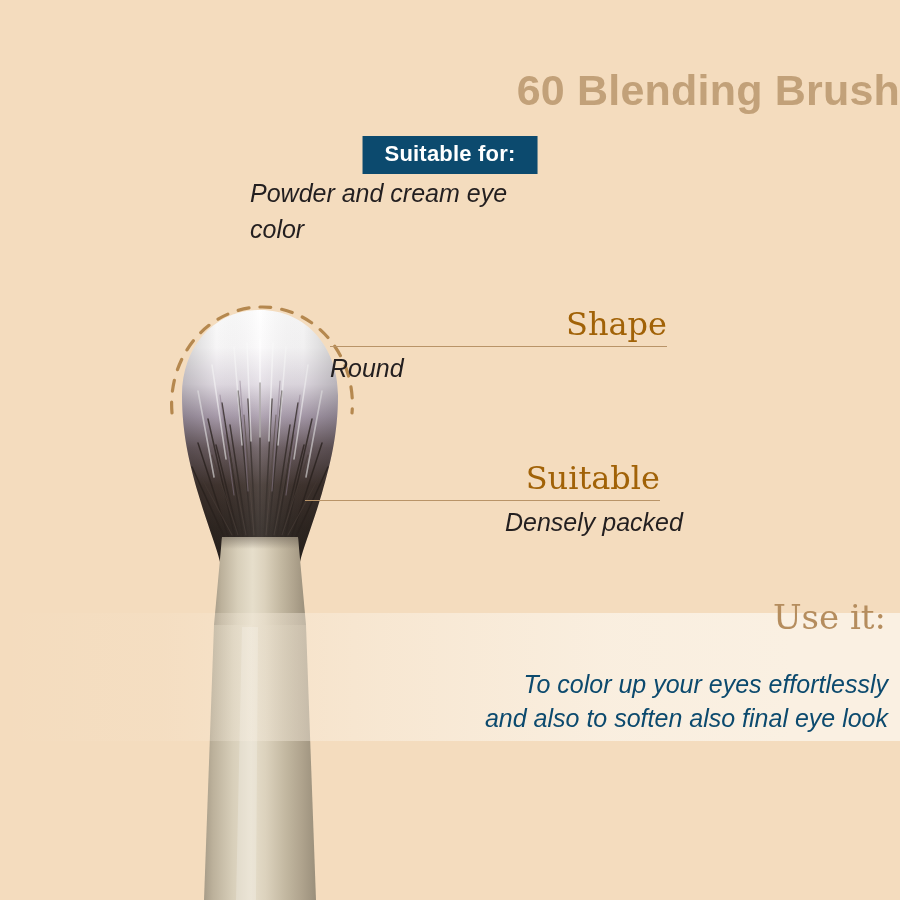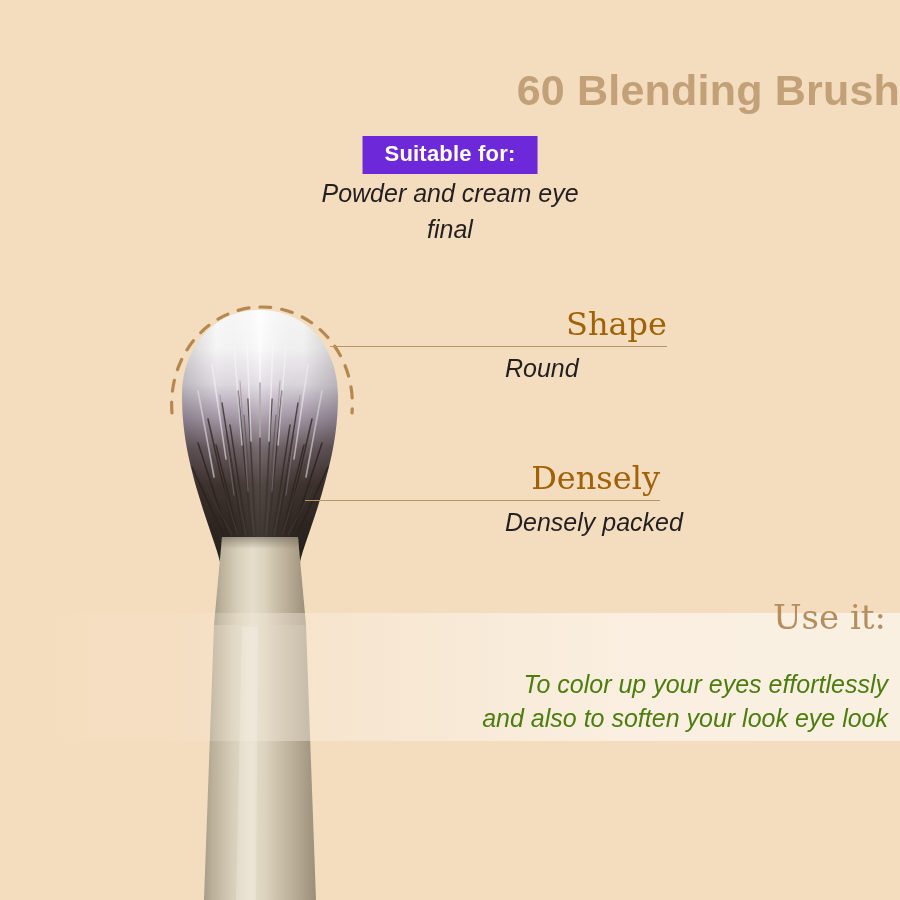--- a/index.html
+++ b/index.html
@@ -28,34 +28,33 @@
     font-weight: bold;
     letter-spacing: 0.2px;
     color: #C2A179;
     white-space: nowrap;
   }
   #badge {
     position: absolute;
     left: 50%;
     top: 136px;
     transform: translateX(-50%);
-    background: #6d28d9;
+    background: #0c4a6e;
     color: #ffffff;
     font-size: 22px;
     font-weight: bold;
     padding: 5px 22px 7px 22px;
     letter-spacing: 0.2px;
     white-space: nowrap;
   }
   #subtitle {
     position: absolute;
     left: 250px;
     top: 176px;
     width: 400px;
-    text-align: center;
     font-size: 25px;
     font-style: italic;
     color: #231f20;
     line-height: 1.42;
   }
 
   
   #brush {
     position: absolute;
     left: 130px;
@@ -91,21 +90,20 @@
     white-space: nowrap;
   }
 
   #feature-shape {
     left: 330px;
     top: 308px;
     width: 337px;
   }
   #feature-shape .feature-value {
     text-align: left;
-    margin-left: 175px;
   }
   #feature-bristles {
     left: 305px;
     top: 462px;
     width: 355px;
   }
   #feature-bristles .feature-value {
     text-align: left;
     margin-left: 200px;
     font-style: italic;
@@ -137,36 +135,36 @@
     white-space: nowrap;
   }
   #useit-body {
     position: absolute;
     left: 360px;
     top: 668px;
     width: 528px;
     text-align: right;
     font-size: 25px;
     font-style: italic;
-    color: #4d7c0f;
+    color: #0c4a6e;
     line-height: 1.34;
   }
 </style>
 </head>
 <body>
 
 <div id="page">
 
   <div id="title">60 Blending Brush</div>
 
   <div id="badge">Suitable for:</div>
 
   <div id="subtitle">
     <div>Powder and cream eye</div>
-    <div>final</div>
+    <div>color</div>
   </div>
 
   <div id="brush">
     <svg width="260" height="605" viewBox="0 0 260 605" xmlns="http://www.w3.org/2000/svg">
       <defs>
 
         <linearGradient id="bristleGrad" x1="0" y1="0" x2="0" y2="1">
           <stop offset="0.00" stop-color="#FFFFFF"></stop>
           <stop offset="0.16" stop-color="#FBFAFB"></stop>
           <stop offset="0.30" stop-color="#E2DCE4"></stop>
@@ -281,25 +279,25 @@
     </svg>
   </div>
 
   <div class="feature" id="feature-shape">
     <div class="feature-label">Shape</div>
     <div class="feature-rule"></div>
     <div class="feature-value">Round</div>
   </div>
 
   <div class="feature" id="feature-bristles">
-    <div class="feature-label">Densely</div>
+    <div class="feature-label">Suitable</div>
     <div class="feature-rule"></div>
     <div class="feature-value">Densely packed</div>
   </div>
 
   <div id="useit-panel"></div>
   <div id="useit-label">Use it:</div>
   <div id="useit-body">
     <div>To color up your eyes effortlessly</div>
-    <div>and also to soften your look eye look</div>
+    <div>and also to soften also final eye look</div>
   </div>
 
 </div>
 
 </body></html>

